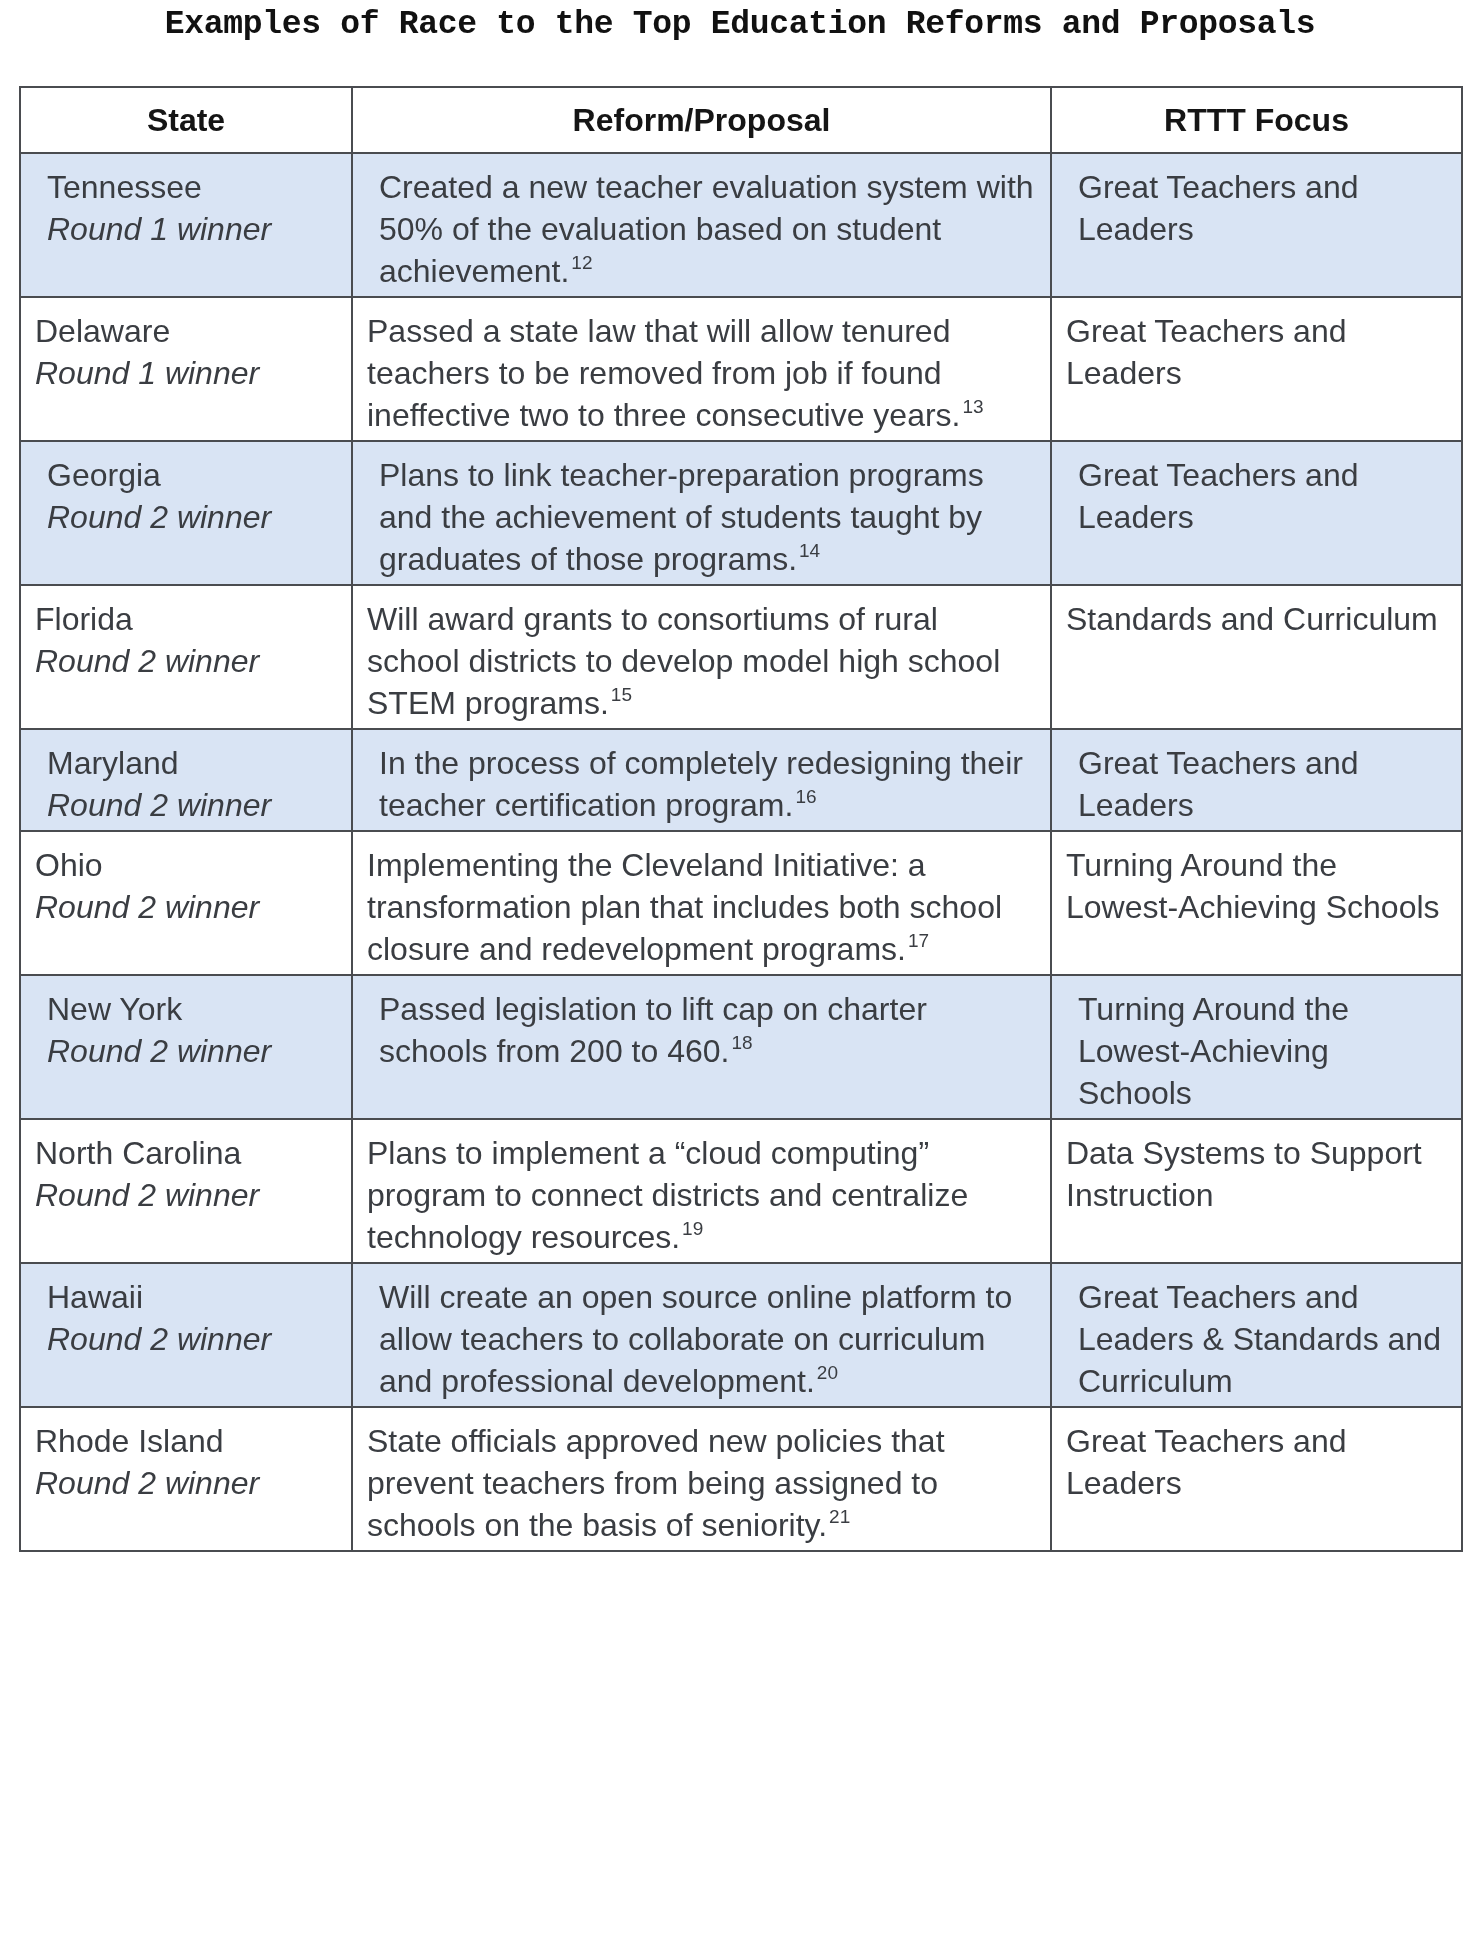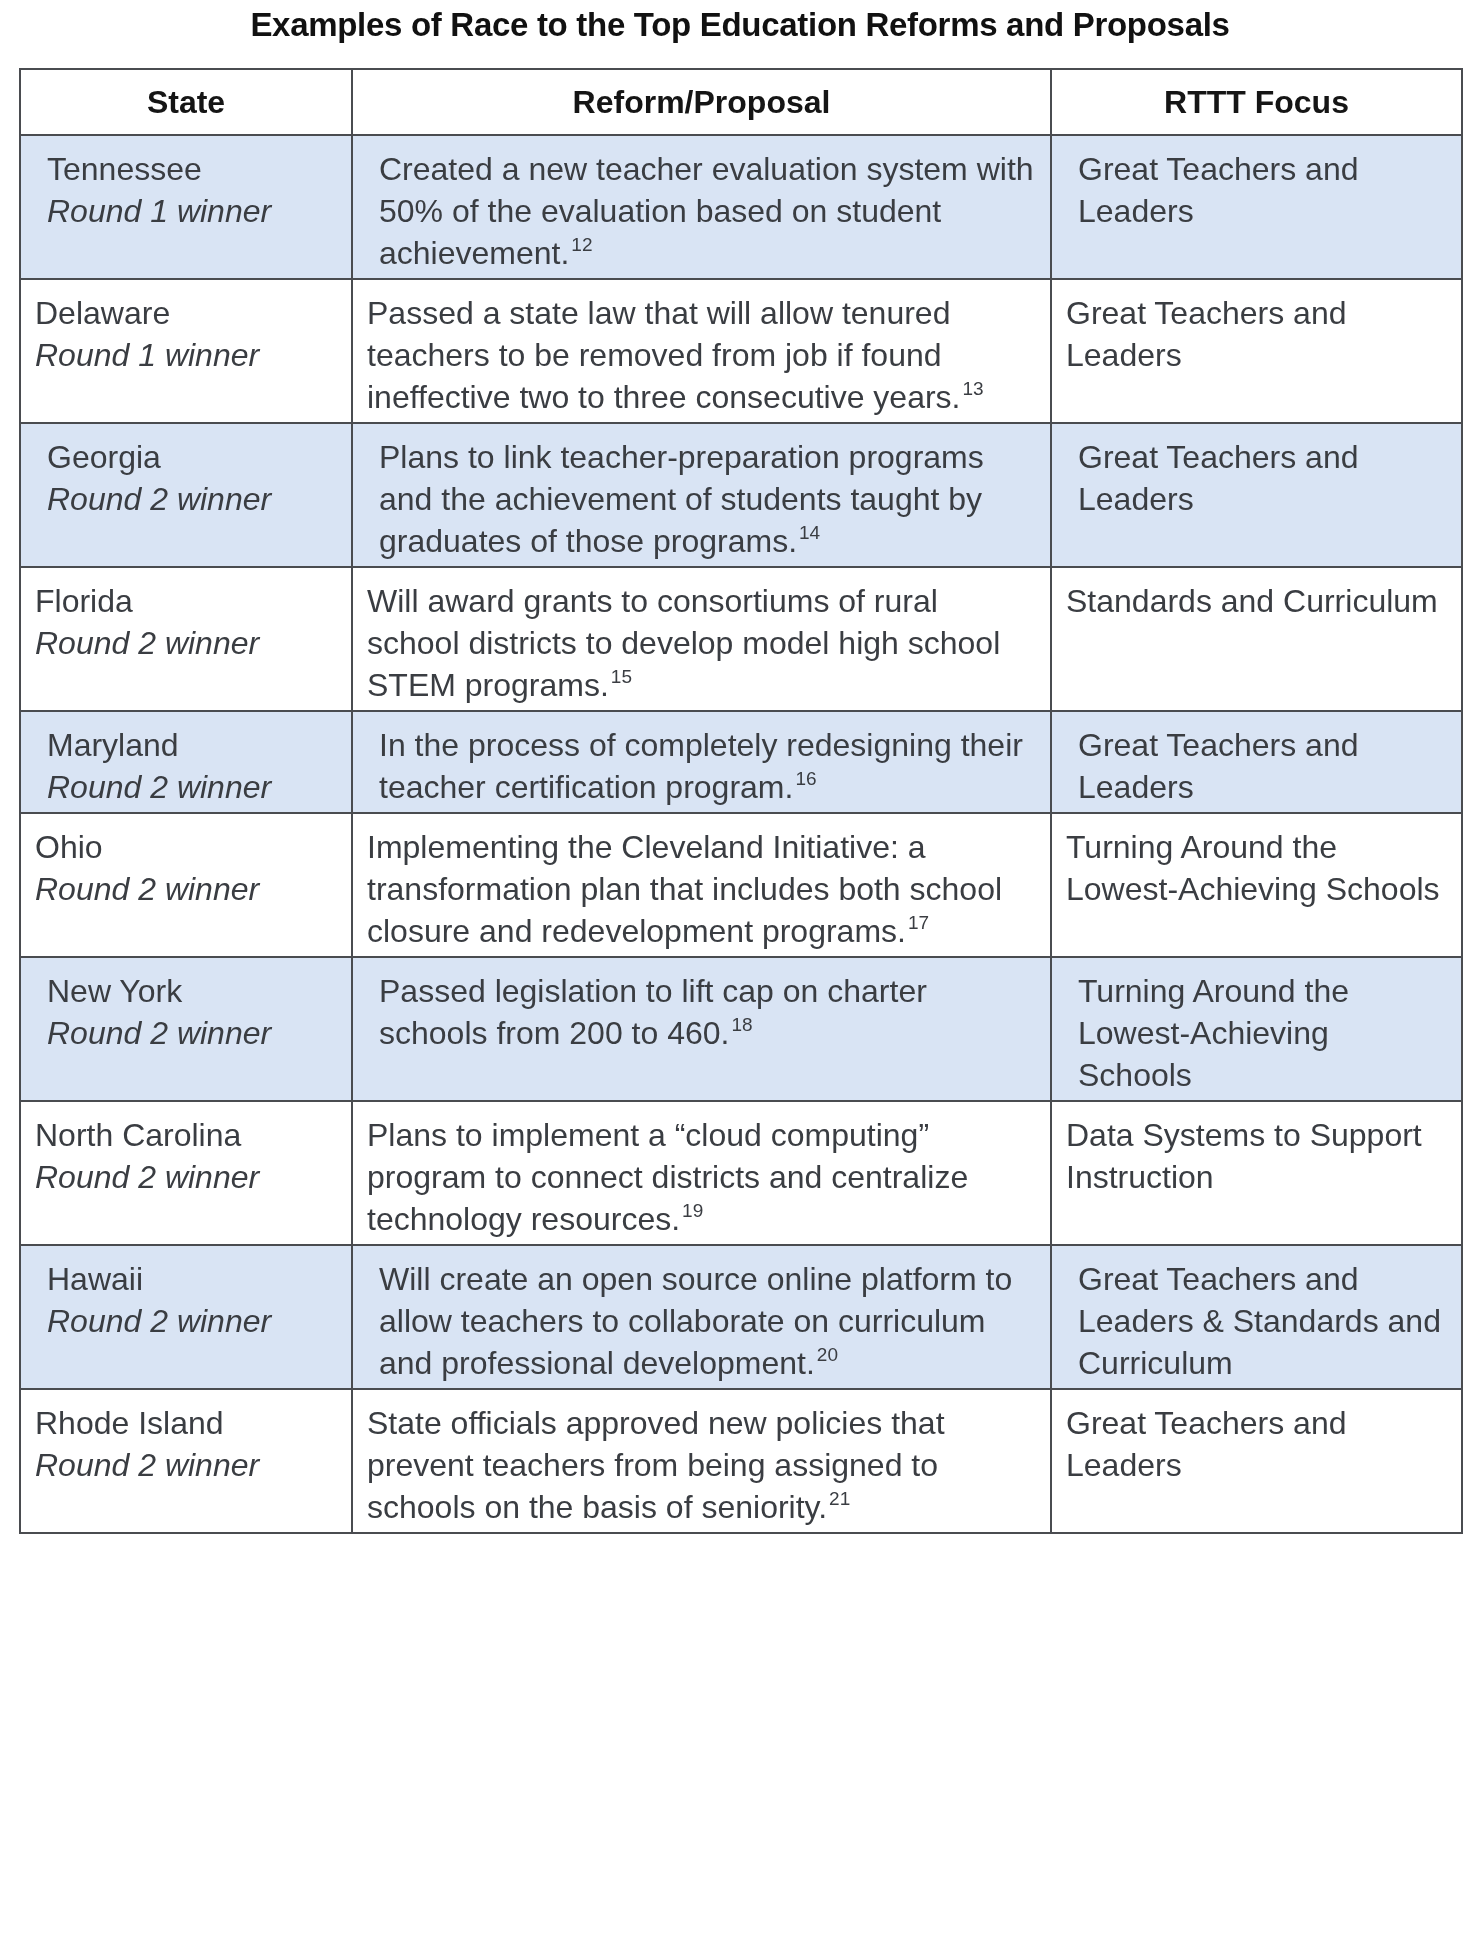--- a/index.html
+++ b/index.html
@@ -1,20 +1,20 @@
 <!DOCTYPE html>
 <html><head>
 <meta charset="utf-8">
 <style>
   html, body { margin: 0; padding: 0; background: #ffffff; }
   body { width: 1480px; height: 1960px; position: relative; overflow: hidden;
          font-family: "Liberation Sans", "DejaVu Sans", sans-serif; color: #3a3d42; }
   .title { position: absolute; left: 0; top: 6px; width: 1480px; text-align: center;
-           font-size: 33px; font-weight: bold; color: #111; letter-spacing: -0.3px; }
-  table { position: absolute; left: 19px; top: 68px; width: 1442px;
+           font-size: 33px; font-weight: bold; color: #111; letter-spacing: -0.3px; font-family: Liberation Mono, monospace; }
+  table { position: absolute; left: 19px; top: 86px; width: 1442px;
           border-collapse: collapse; table-layout: fixed; }
   th, td { border: 2px solid #4a4c50; vertical-align: top; }
   th { height: 62px; font-size: 32px; font-weight: bold; color: #151515; text-align: center;
        vertical-align: middle; background: #ffffff; }
   td { font-size: 32px; line-height: 42px; padding: 12px 12px 4px 14px; }
   tr.shaded td { background: #d9e4f4; padding-left: 26px; }
   col.c1 { width: 332px; }
   col.c2 { width: 699px; }
   col.c3 { width: 411px; }
   .state { display: block; }

